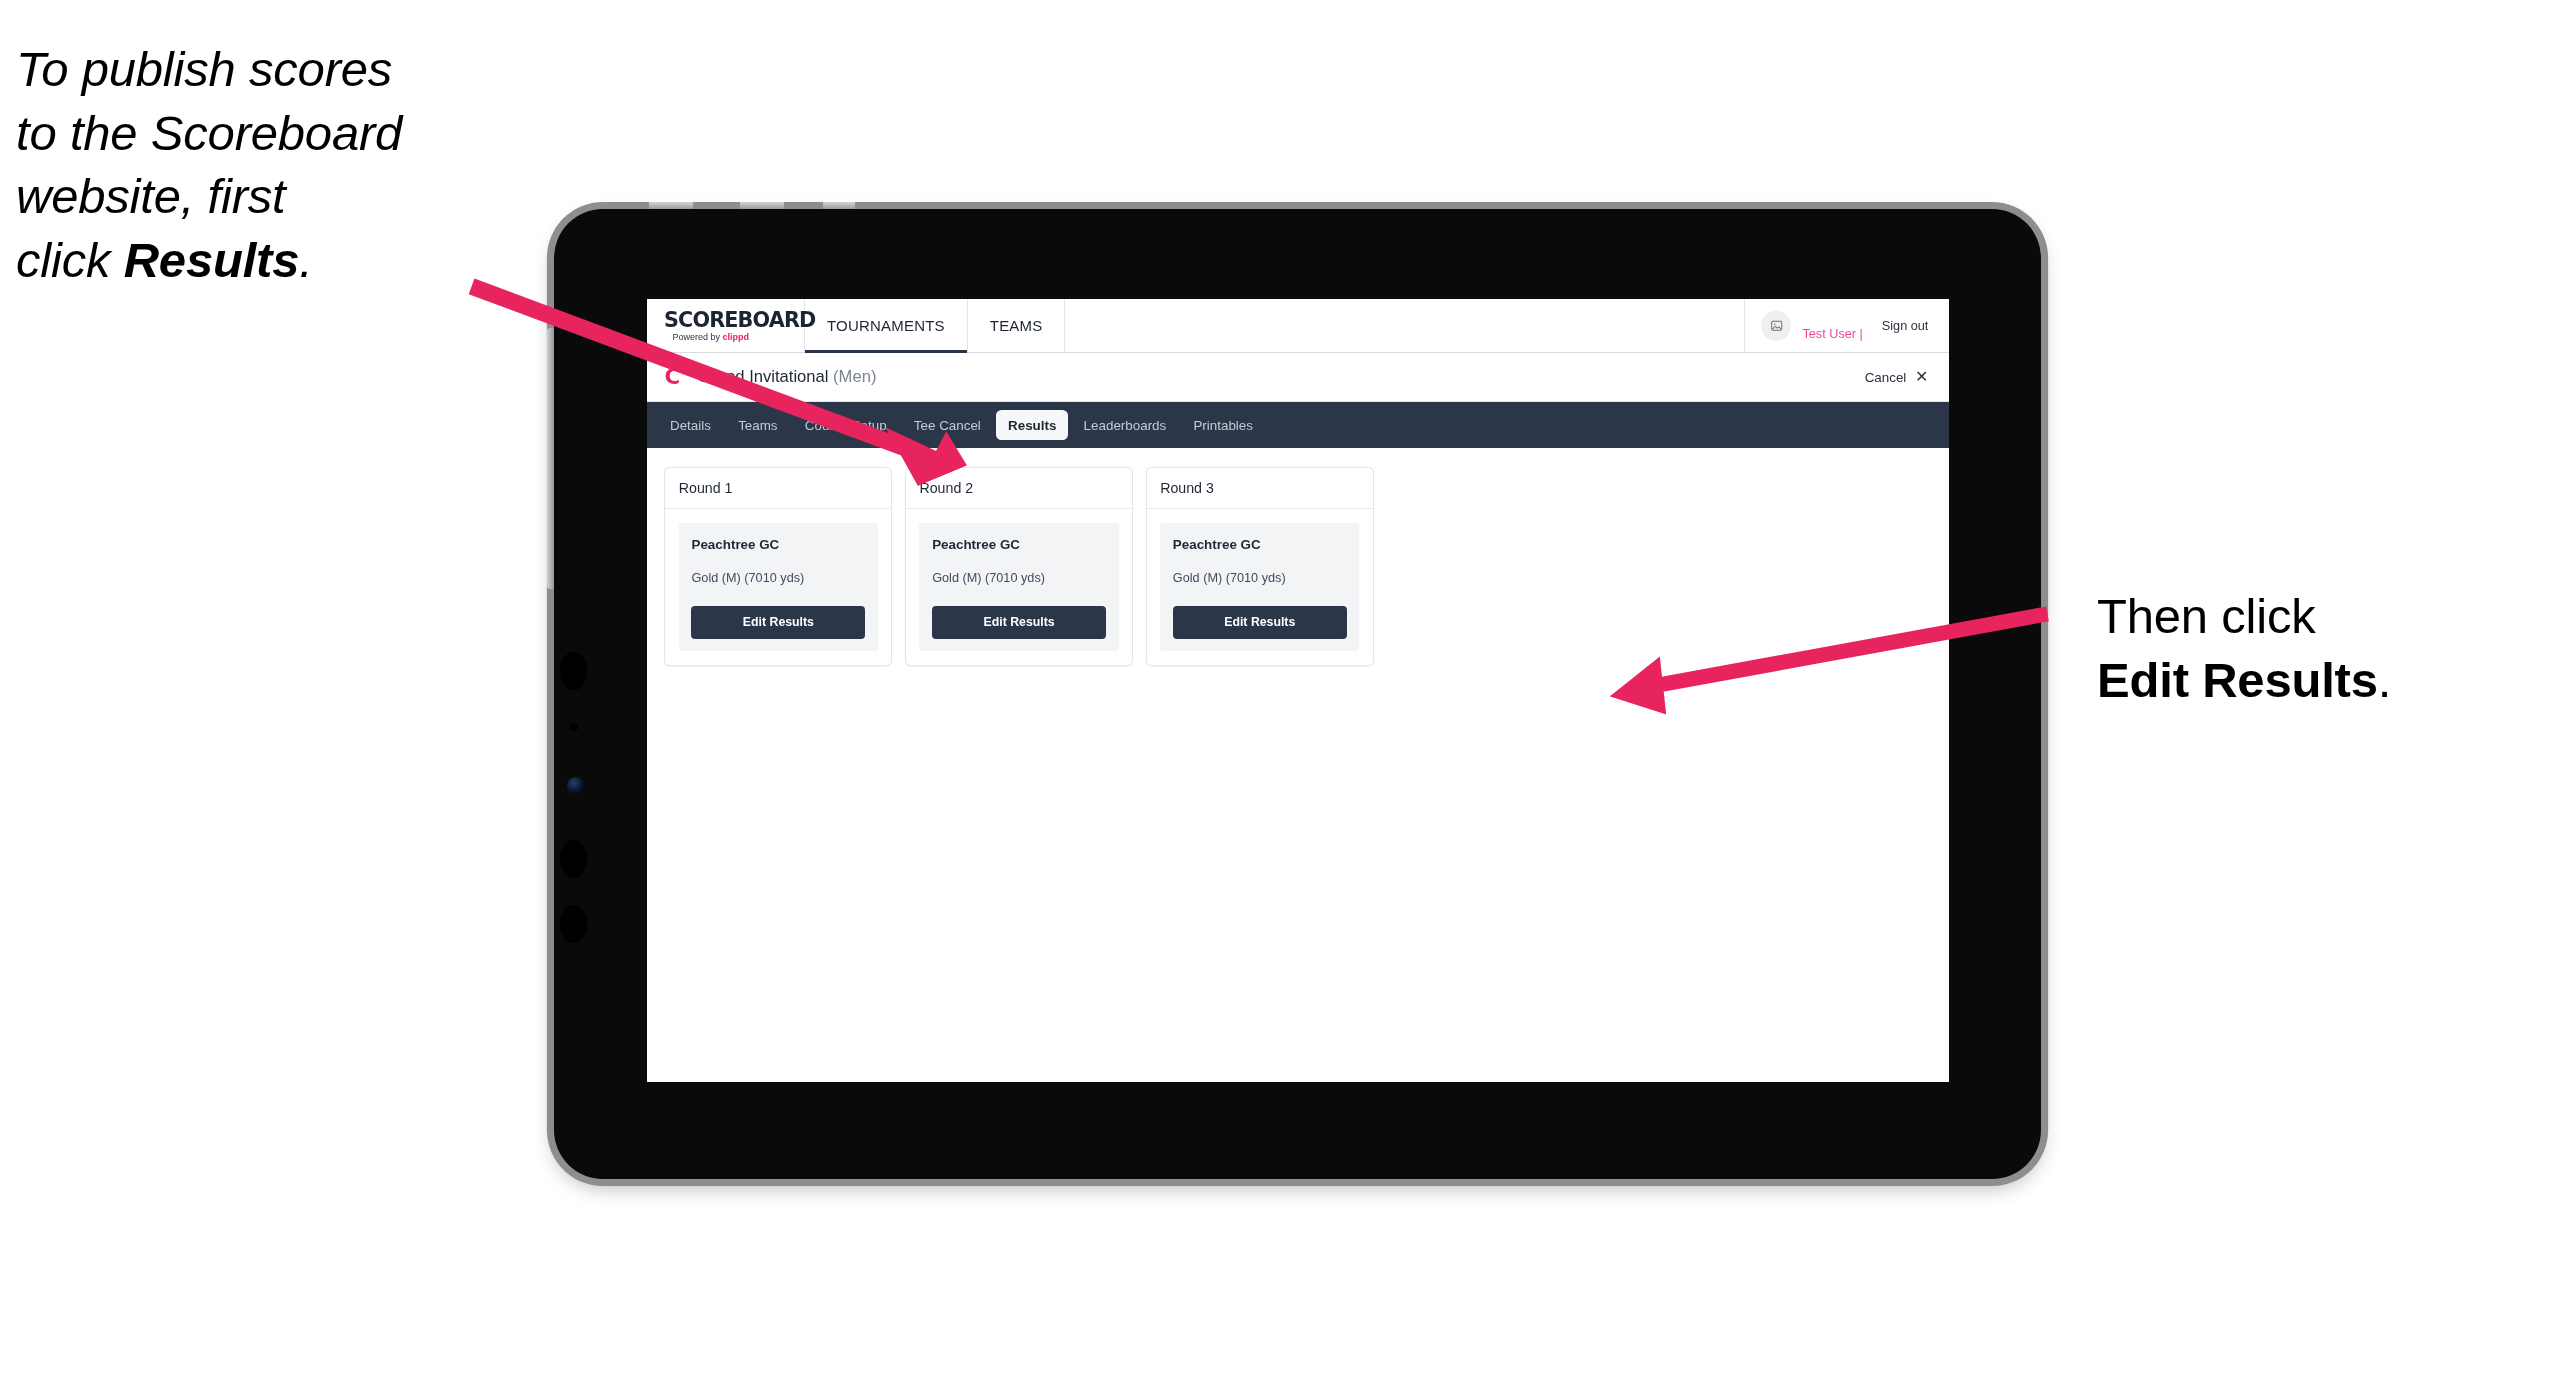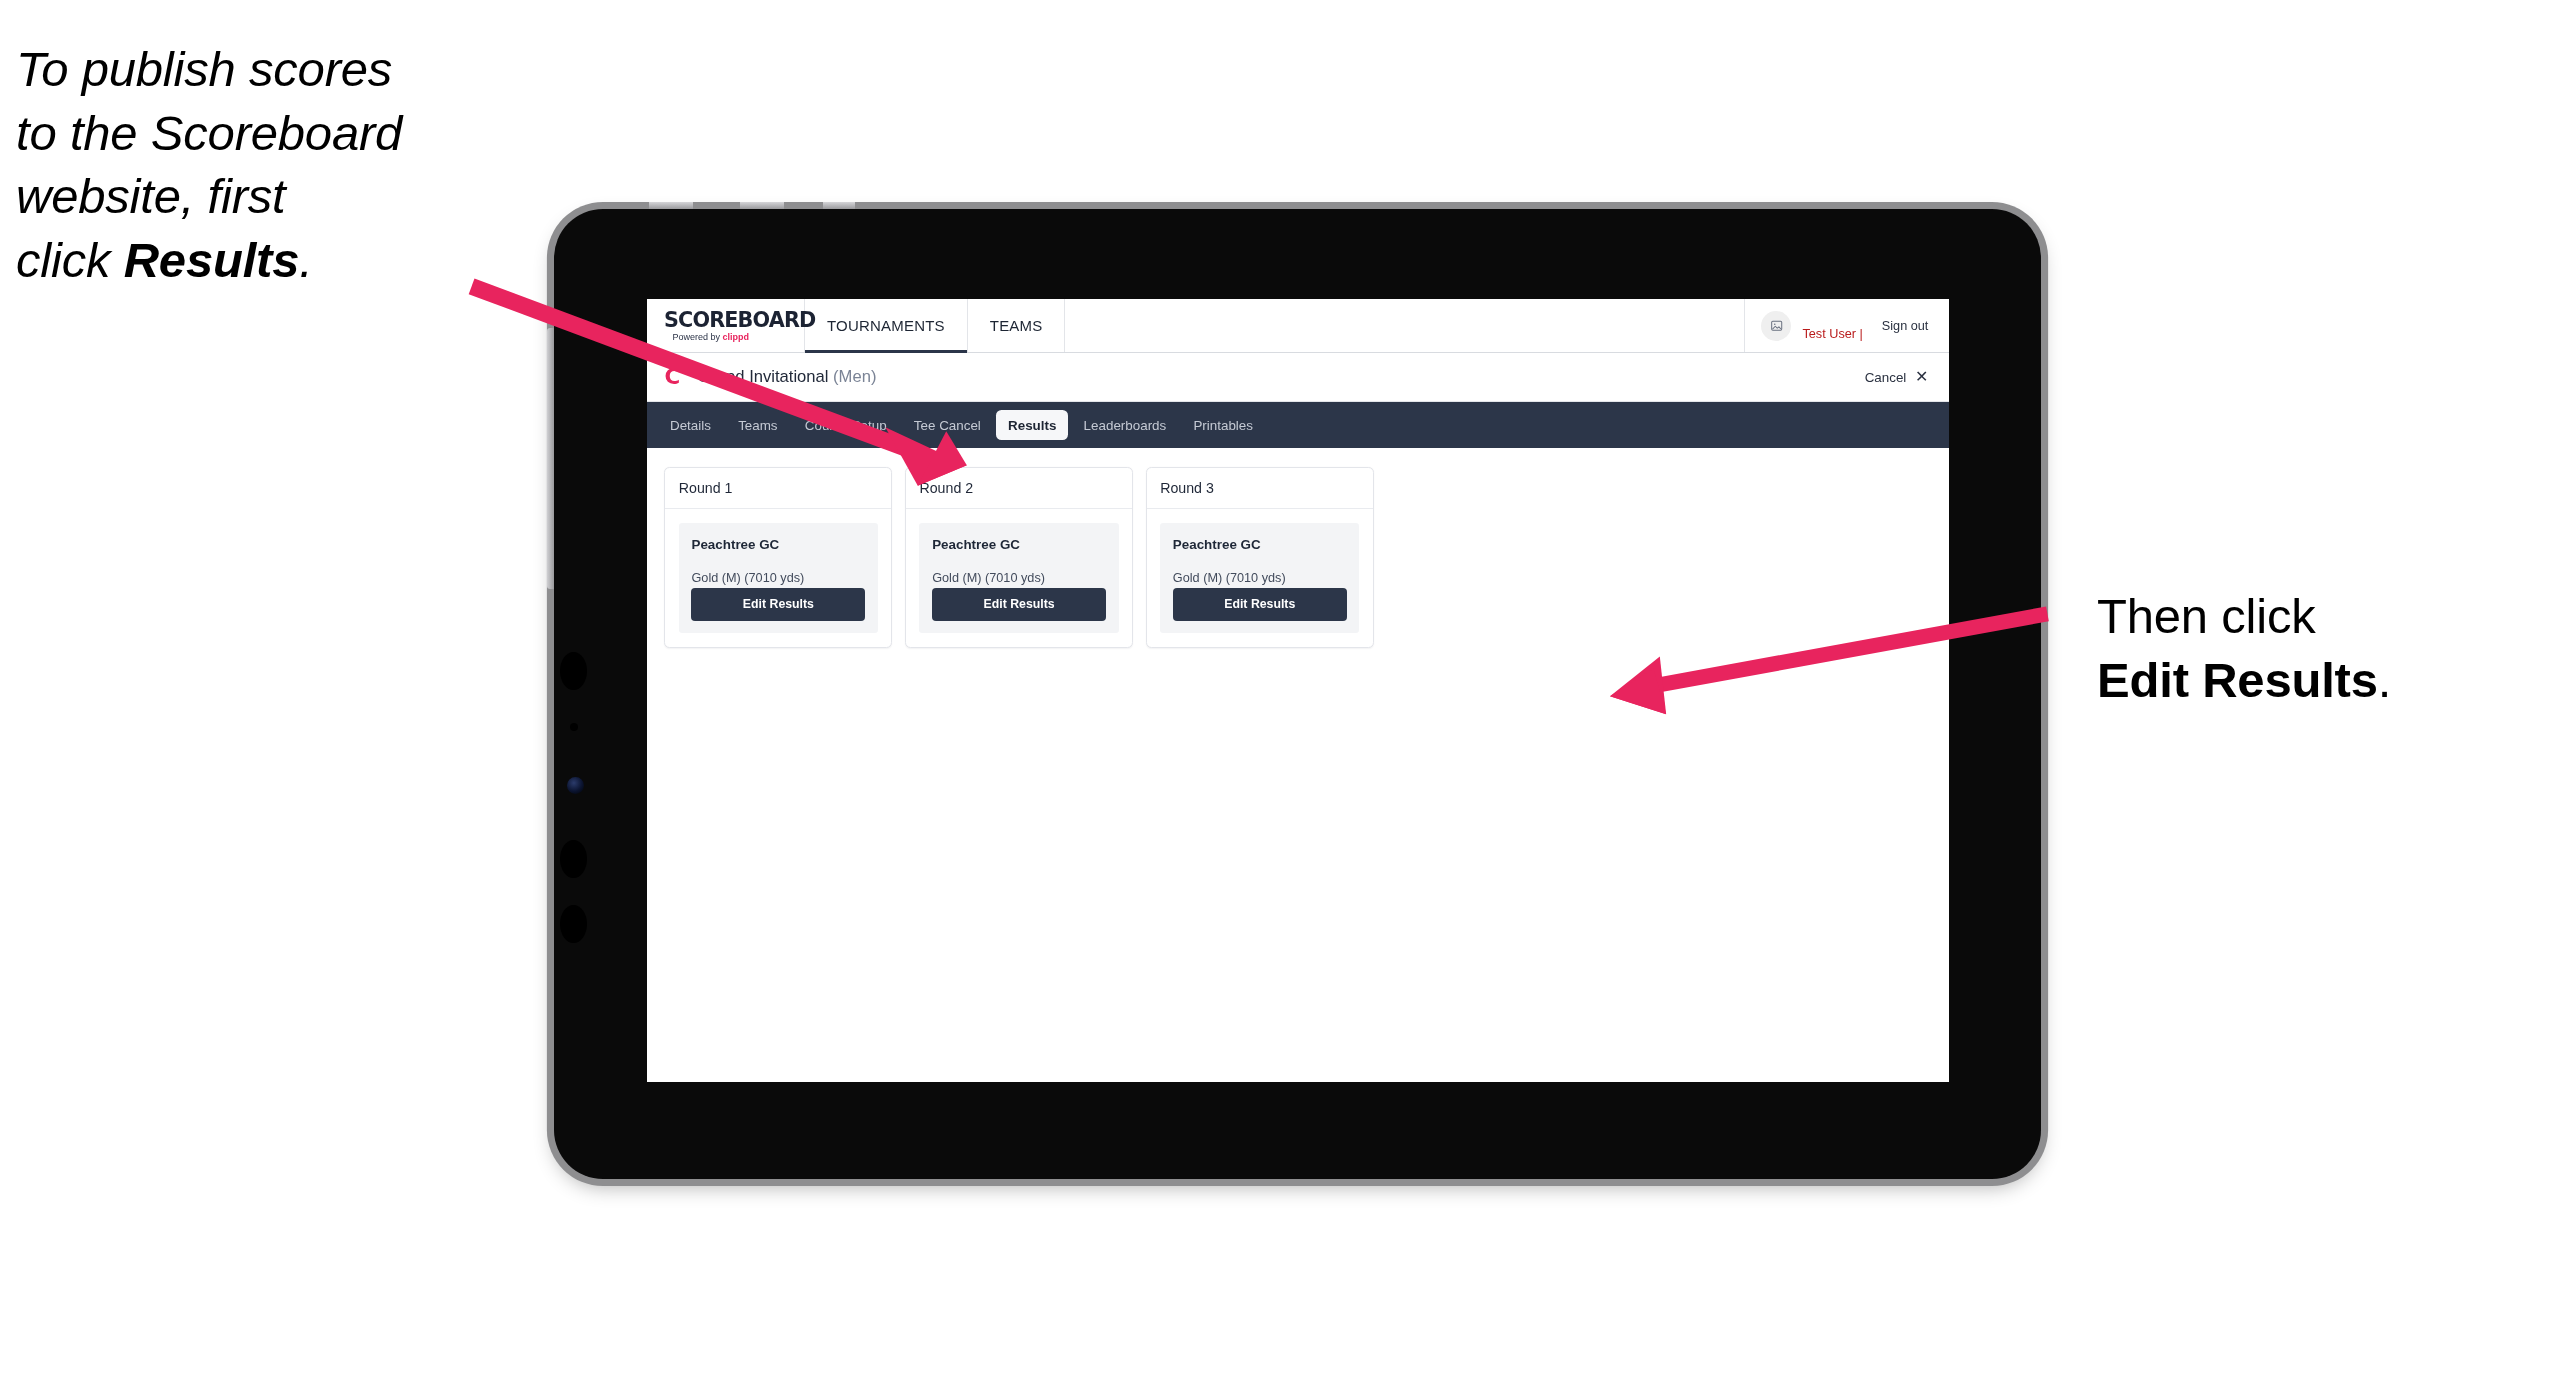--- a/index.html
+++ b/index.html
@@ -145,21 +145,21 @@
   #user-area {
     display: flex; align-items: center;
     padding: 0 20.6px 0 16px;
     gap: 11px;
   }
   #avatar {
     width: 30px; height: 30px; border-radius: 50%;
     background: #efefef;
     display: flex; align-items: center; justify-content: center;
   }
-  #user-name { font-size: 12.7px; color: #b91c1c; margin-top: 16px; }
+  #user-name { font-size: 12.7px; color: #ec4899; margin-top: 16px; }
   #sign-out { font-size: 12.7px; color: #2a3140; margin-left: 8px; }
 
   
   #sub-header {
     height: 49px;
     background: #ffffff;
     border-bottom: 0.8px solid #e4e6ea;
     display: flex; align-items: center;
     padding: 0 20.6px 0 17.4px;
   }
@@ -231,21 +231,21 @@
     background: #f3f4f6;
     border-radius: 3.2px;
     padding: 13.4px 12.7px 12.7px 12.7px;
   }
   .course-name {
     font-size: 13.4px; font-weight: 700; color: #1e2737;
     margin-bottom: 19px;
   }
   .course-tee {
     font-size: 12.7px; color: #424b5c;
-    margin-bottom: 3px;
+    margin-bottom: 21px;
   }
   .edit-results-btn {
     display: block; width: 100%;
     background: #2c3649;
     color: #ffffff;
     border: none;
     border-radius: 4px;
     padding: 9.5px 0;
     font-size: 12.3px;
     font-weight: 700;

